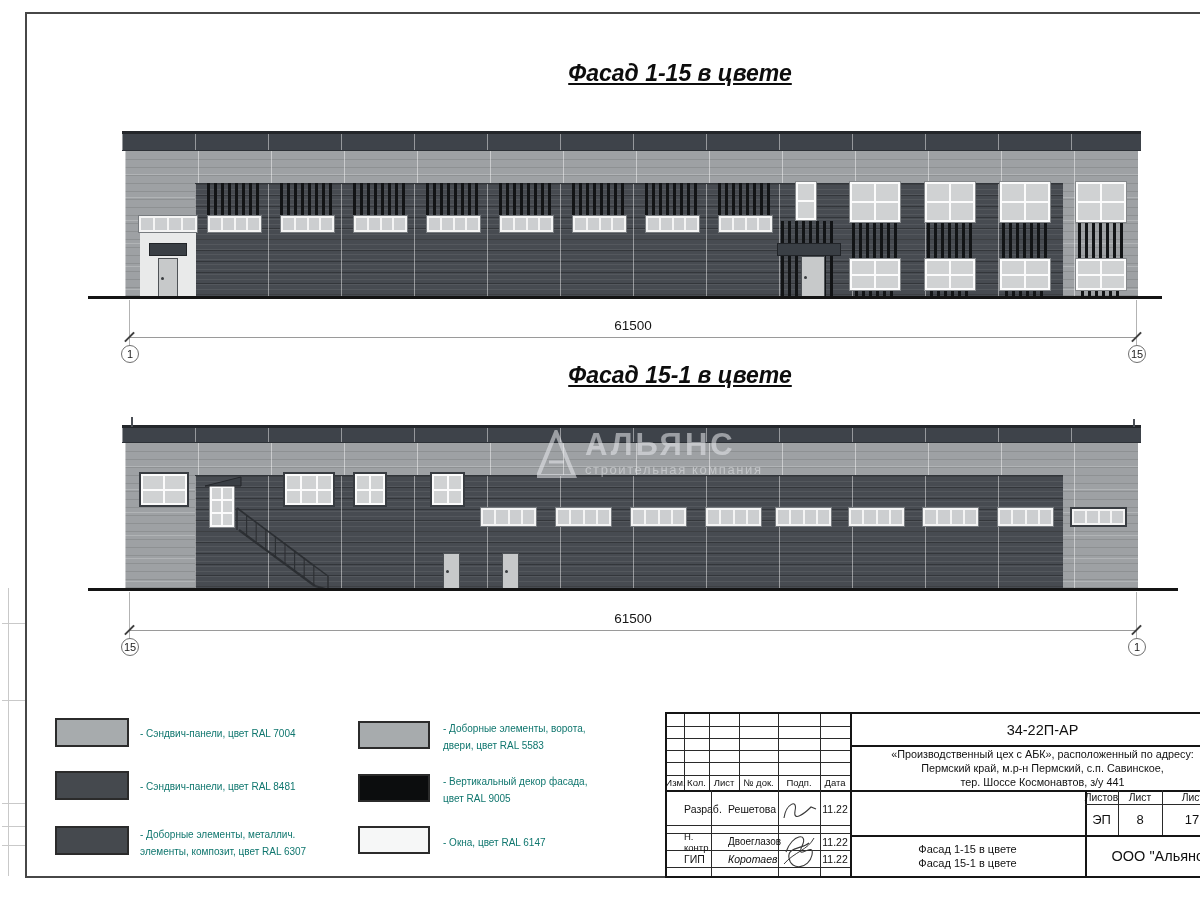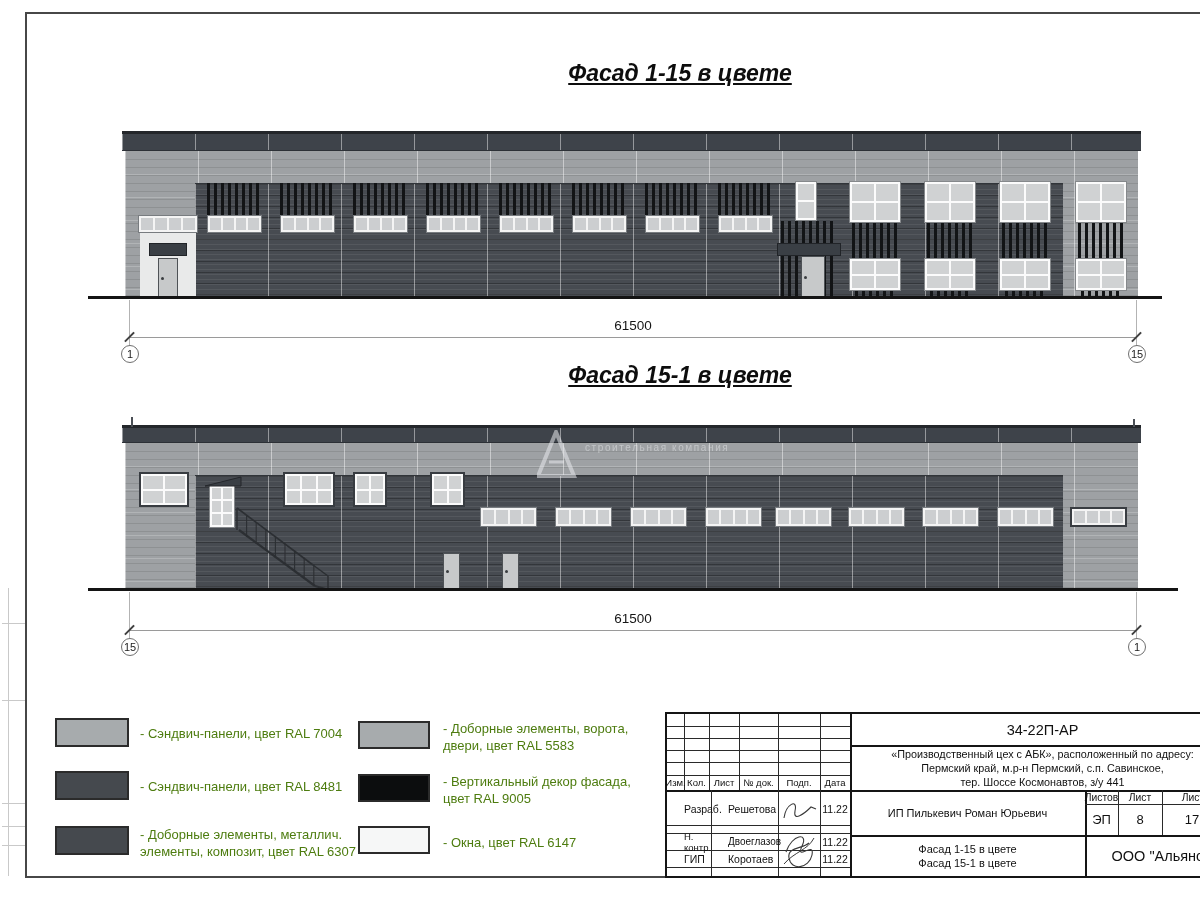--- a/index.html
+++ b/index.html
@@ -40,24 +40,24 @@
   .groundline { position:absolute; height:3px; background:#141414; }
   .extline { position:absolute; width:1px; background:#b3b3b3; }
   .dimline { position:absolute; height:1px; background:#9a9a9a; }
   .tick { position:absolute; width:13px; height:2px; background:#3f3f3f; transform:rotate(-45deg); }
   .dimlabel { position:absolute; font-size:13.5px; color:#151515; text-align:center; }
   .axis-circle { position:absolute; width:18px; height:18px; border:1px solid #6f6f6f; border-radius:50%;
     background:#fff; font-size:11px; display:flex; align-items:center; justify-content:center; color:#222; }
 
   .watermark { position:absolute; display:flex; align-items:flex-start; gap:8px; pointer-events:none; z-index:5; }
   .wm-title { font-size:31px; font-weight:bold; letter-spacing:3px; color:rgba(231,234,236,0.55); line-height:30px; }
-  .wm-sub { font-size:10px; letter-spacing:1.6px; color:rgba(231,234,236,0.5); margin-top:12px; }
+  .wm-sub { font-size:13px; letter-spacing:1.6px; color:rgba(231,234,236,0.5); margin-top:2px; }
 
   .legend-swatch { position:absolute; border:2px solid #2b2b2b; }
-  .legend-label { position:absolute; font-size:13px; line-height:17px; white-space:pre-line; color:#4d7c0f; }
+  .legend-label { position:absolute; font-size:10px; line-height:17px; white-space:pre-line; color:#0f766e; }
 
   .tb { position:absolute; left:665px; top:712px; width:572px; height:166px; border:2px solid #151515;
         background:#fff; font-size:11px; }
   .tb-v { position:absolute; width:1px; background:#2a2a2a; }
   .tb-vb { position:absolute; width:2px; background:#151515; }
   .tb-h { position:absolute; height:1px; background:#2a2a2a; }
   .tb-hb { position:absolute; height:2px; background:#151515; }
   .tb-cell { position:absolute; display:flex; align-items:center; justify-content:center; text-align:center; }
   .tb-left { justify-content:flex-start; padding-left:17px; text-align:left; }
   .pre { white-space:pre-line; }
@@ -331,20 +331,21 @@
 
   <div class="groundline" style="left:88px;top:296px;width:1074px;"></div>
   <div class="groundline" style="left:88px;top:588px;width:1090px;"></div>
 
   <div class="watermark" style="left:537px;top:430px;">
     <svg class="wm-svg" style="position:static" width="40" height="48" viewBox="0 0 40 48">
       <polygon points="19,2 37,46 1,46" fill="none" stroke="rgba(231,234,236,0.55)" stroke-width="4"></polygon>
       <line x1="12" y1="32" x2="27" y2="32" stroke="rgba(231,234,236,0.55)" stroke-width="3"></line>
     </svg>
     <div>
+      <div class="wm-title">АЛЬЯНС</div>
       <div class="wm-sub">строительная компания</div>
     </div>
   </div>
 
   <div>
     <div class="extline" style="left:129px;top:300px;height:50px;"></div>
     <div class="extline" style="left:1136px;top:300px;height:50px;"></div>
     <div class="dimline" style="left:130px;top:337px;width:1007px;"></div>
     <div class="tick" style="left:123px;top:336px;"></div>
     <div class="tick" style="left:1130px;top:336px;"></div>
@@ -422,30 +423,29 @@
 Пермский край, м.р-н Пермский, с.п. Савинское,
 тер. Шоссе Космонавтов, з/у 441</div>
 
     <div class="tb-cell tb-left" style="left:0;top:78px;width:44px;height:33px;font-size:10.5px;">Разраб.</div>
     <div class="tb-cell tb-left" style="left:44px;top:78px;width:67px;height:33px;font-size:10.5px;">Решетова</div>
     <div class="tb-cell" style="left:153px;top:78px;width:30px;height:33px;font-size:10.5px;">11.22</div>
     <div class="tb-cell tb-left" style="left:0;top:119px;width:44px;height:17px;font-size:9.5px;">Н. контр.</div>
     <div class="tb-cell tb-left" style="left:44px;top:119px;width:67px;height:17px;font-size:10px;">Двоеглазов</div>
     <div class="tb-cell" style="left:153px;top:119px;width:30px;height:17px;font-size:10.5px;">11.22</div>
     <div class="tb-cell tb-left" style="left:0;top:136px;width:44px;height:17px;font-size:10.5px;">ГИП</div>
-    <div class="tb-cell tb-left" style="left:44px;top:136px;width:67px;height:17px;font-size:10.5px;">Коротаев</div>
+    <div class="tb-cell tb-left" style="left:44px;top:136px;width:67px;height:17px;font-size:10.5px;font-style:italic;">Коротаев</div>
     <div class="tb-cell" style="left:153px;top:136px;width:30px;height:17px;font-size:10.5px;">11.22</div>
 
     <svg style="position:absolute;left:111px;top:78px;" width="42" height="84" viewBox="0 0 42 84">
       <path d="M6,26 C8,12 20,6 17,19 C15,30 26,22 33,15 L38,17" fill="none" stroke="#3a3a3a" stroke-width="1.1"></path>
       <path d="M8,60 C14,42 31,40 24,54 C17,70 37,48 34,63 C31,77 13,79 11,66 C9,55 24,57 31,51" fill="none" stroke="#3a3a3a" stroke-width="1.1"></path>
       <path d="M6,72 C16,60 30,58 36,46" fill="none" stroke="#3a3a3a" stroke-width="1"></path>
     </svg>
 
-    <div class="tb-cell" style="left:183px;top:76px;width:235px;height:45px;font-size:11px;">ИП Пилькевич Роман Юрьевич</div>
     <div class="tb-cell pre" style="left:183px;top:121px;width:235px;height:41px;font-size:11px;line-height:14px;">Фасад 1-15 в цвете
 Фасад 15-1 в цвете</div>
     <div class="tb-cell" style="left:418px;top:121px;width:150px;height:41px;font-size:14.5px;">ООО "Альянс"</div>
 
     <div class="tb-cell" style="left:418px;top:76px;width:33px;height:14px;font-size:10.3px;">Листов</div>
     <div class="tb-cell" style="left:451px;top:76px;width:44px;height:14px;font-size:10.3px;">Лист</div>
     <div class="tb-cell" style="left:495px;top:76px;width:73px;height:14px;font-size:10.3px;">Листов</div>
     <div class="tb-cell" style="left:418px;top:90px;width:33px;height:31px;font-size:13px;">ЭП</div>
     <div class="tb-cell" style="left:451px;top:90px;width:44px;height:31px;font-size:13px;">8</div>
     <div class="tb-cell" style="left:495px;top:90px;width:60px;height:31px;font-size:13px;">17</div>

